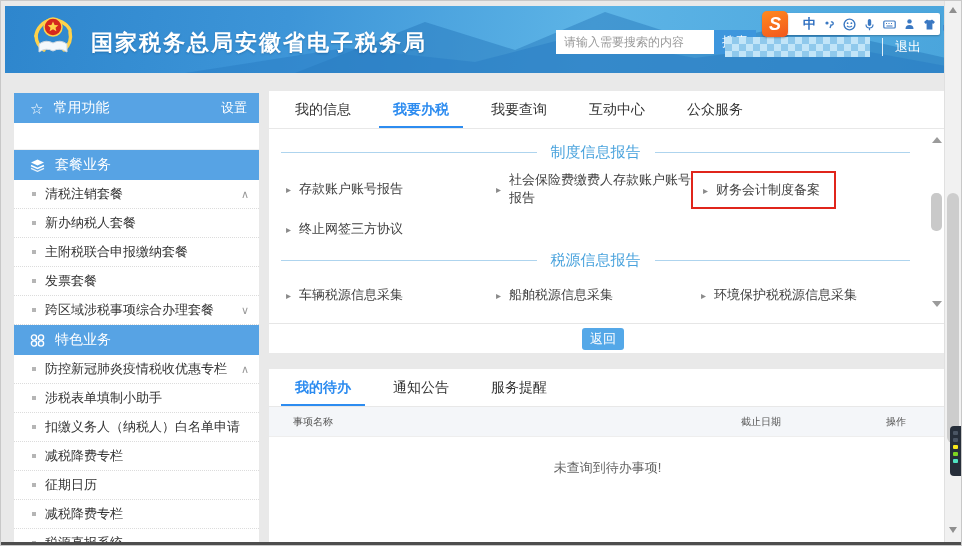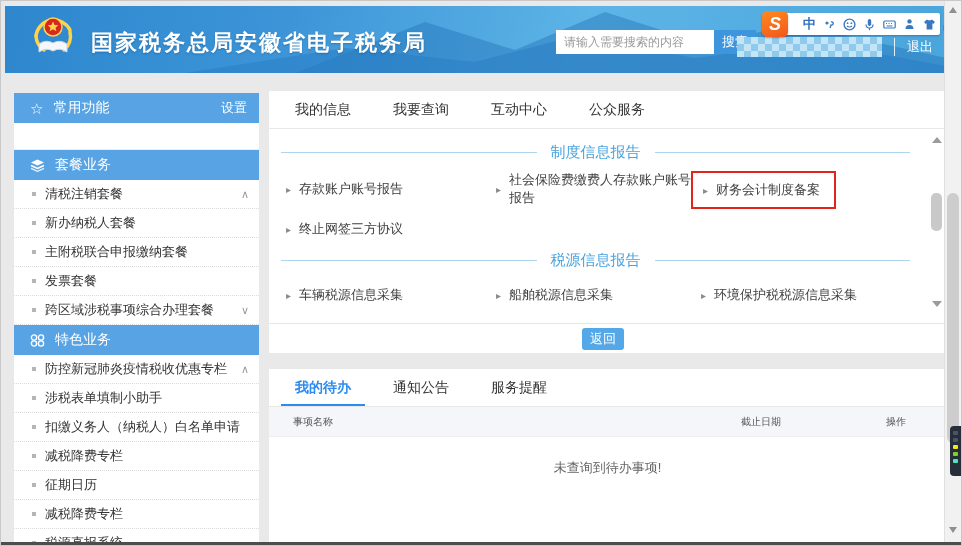--- a/index.html
+++ b/index.html
@@ -37,21 +37,21 @@
     box-shadow:0 1px 2px rgba(0,0,0,.25);
   }
   .ime-logo{
     position:absolute; left:757px; top:5px; width:26px; height:26px; border-radius:5px;
     background:linear-gradient(160deg,#ff8a1e,#f2571d); color:#fff; font-weight:bold; font-size:18px;
     display:flex; align-items:center; justify-content:center; z-index:3; font-style:italic;
     box-shadow:0 1px 2px rgba(0,0,0,.3);
   }
   .ime-lang{ color:#2f6fc0; font-size:13px; font-weight:bold; margin-left:16px; }
   .ime-ic{ width:13px; height:13px; flex:0 0 auto; }
-  .user-strip{ position:absolute; left:720px; top:31px; height:20px; display:flex; align-items:center;margin-left:12px; }
+  .user-strip{ position:absolute; left:720px; top:31px; height:20px; display:flex; align-items:center; }
   .mosaic{
     width:145px; height:20px;
     background:
       linear-gradient(45deg,#8fc9ec 25%,transparent 25%,transparent 75%,#8fc9ec 75%),
       linear-gradient(45deg,#8fc9ec 25%,#c2e5f8 25%,#c2e5f8 75%,#8fc9ec 75%);
     background-size:14px 14px; background-position:0 0,7px 7px;
   }
   .logout{ color:#fff; font-size:13px; margin-left:12px; padding-left:12px; border-left:1px solid rgba(255,255,255,.85); cursor:pointer; }
   
   .sidebar{ position:absolute; left:13px; top:92px; width:245px; bottom:0; background:#fff; }
@@ -272,20 +272,21 @@
     </div>
     <div class="sb-item">
       <span class="bullet"></span>
       <span>税源直报系统</span>
     </div>
   </div>
 
   <div class="main-panel">
     <div class="tabs-bar">
       <div class="tab">我的信息</div>
+      <div class="tab active">我要办税</div>
       <div class="tab">我要查询</div>
       <div class="tab">互动中心</div>
       <div class="tab">公众服务</div>
     </div>
 
     <div class="mc-content">
       <div class="sec-title" style="top:14px;">
         <span class="line"></span>
         <span class="txt">制度信息报告</span>
         <span class="line"></span>

